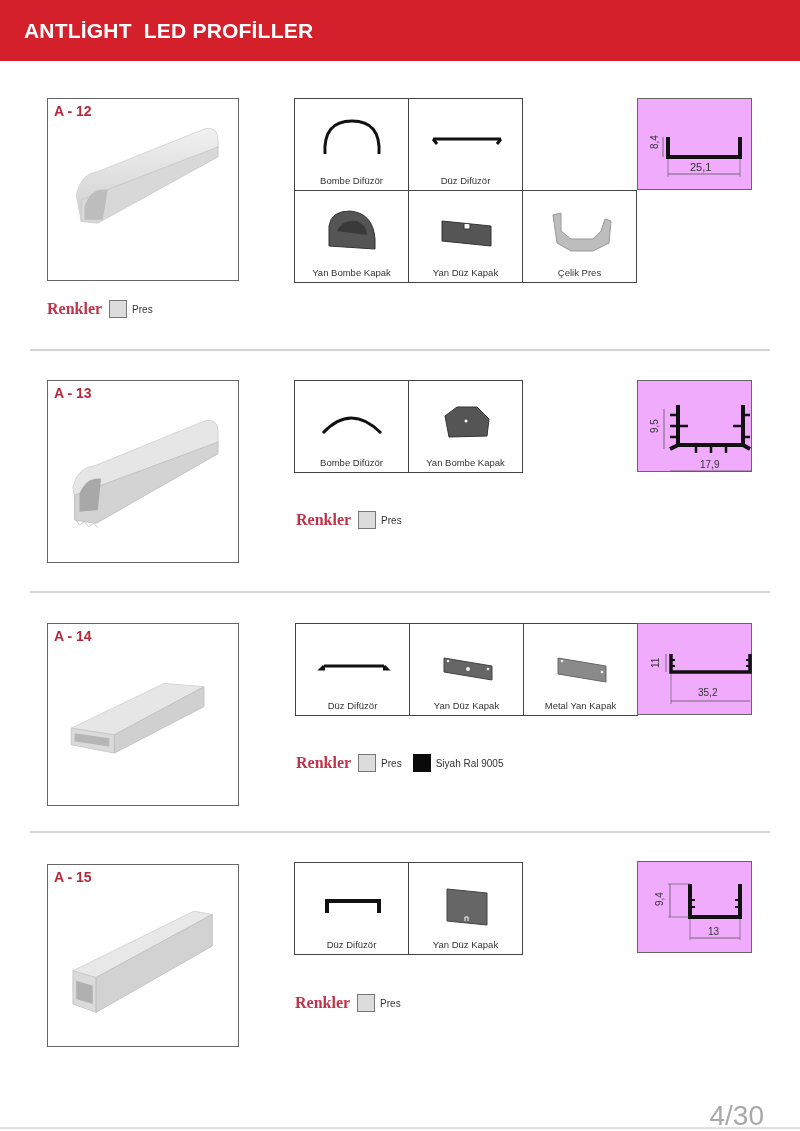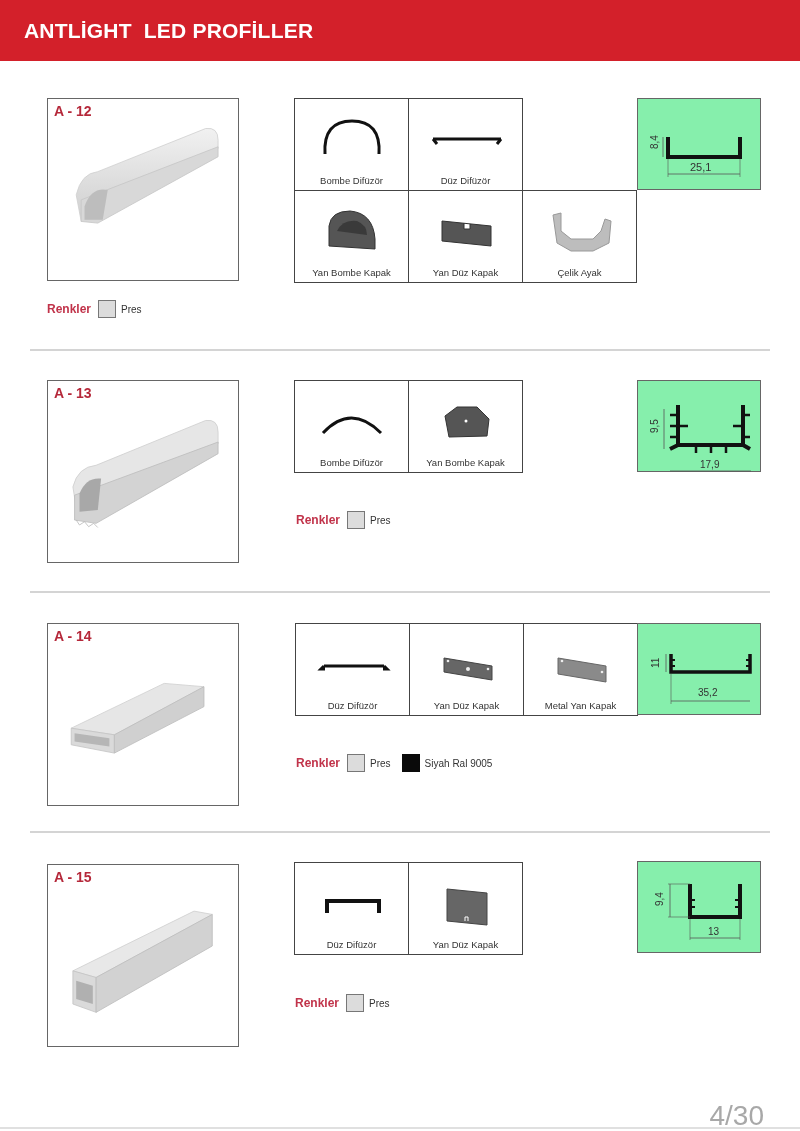--- a/index.html
+++ b/index.html
@@ -26,36 +26,36 @@
   }
   .product-code {
     position: absolute; left: 6px; top: 4px; color: #b5283a; font-weight: bold; font-size: 14px;
   }
   .product-img { position: absolute; left: 0; top: 0; width: 100%; height: 100%; }
 
   .colors-row {
     position: absolute; display: flex; align-items: center; gap: 5px;
     font-size: 10px;
   }
-  .colors-label { color: #c1334a; font-weight: bold; font-size: 12px; margin-right: 2px; }
+  .colors-label { color: #c1334a; font-weight: bold; font-size: 16px; margin-right: 2px; font-family: Liberation Serif, serif; }
   .swatch { width: 18px; height: 18px; border: 1px solid #777; display: inline-block; }
   .swatch-name { color: #333; font-size: 10px; margin-right: 6px; }
 
   .acc-grid { position: absolute; }
   .acc-cell {
     position: absolute; width: 115px; height: 93px; border: 1px solid #444; background: #fff;
   }
   .acc-cell .acc-label {
     position: absolute; left: 0; right: 0; bottom: 4px; text-align: center;
     font-size: 9.5px; color: #333;
   }
   .acc-cell svg { position: absolute; left: 0; top: 0; }
 
   .dim-box {
-    position: absolute; width: 124px; height: 92px; border: 1px solid #666; background: #86efac;
+    position: absolute; width: 115px; height: 92px; border: 1px solid #666; background: #f0abfc;
   }
   .dim-box svg { position: absolute; left: 0; top: 0; }
 
   .page-number {
     position: absolute; right: 36px; top: 1100px; font-size: 28px; color: #a8a8a8;
   }
   .footer-line {
     position: absolute; left: 0; top: 1127px; width: 800px; height: 2px; background: #e0e0e0;
   }
 </style>
@@ -110,21 +110,21 @@
   <div class="acc-cell" style="left:114px; top:92px;">
     <svg width="115" height="93">
         <path d="M33 30 L82 35 L82 55 L33 50 Z M55 32 l0 6 l6 0 l0 -5" fill="#555" stroke="#333"></path>
       </svg>
     <div class="acc-label">Yan Düz Kapak</div>
   </div>
   <div class="acc-cell" style="left:228px; top:92px;">
     <svg width="115" height="93">
         <path d="M30 24 L38 22 L38 40 L48 48 L70 48 L78 40 L82 28 L88 30 L86 52 L70 60 L48 60 L34 52 Z" fill="#bdbdbd" stroke="#999"></path>
       </svg>
-    <div class="acc-label">Çelik Ayak</div>
+    <div class="acc-label">Çelik Pres</div>
   </div>
 </div>
 
 <div class="dim-box" style="left:637px; top:98px;">
   <svg width="115" height="92">
     <path d="M30 38 L30 58 L102 58 L102 38" fill="none" stroke="#111" stroke-width="4"></path>
     <line x1="25" y1="38" x2="25" y2="58" stroke="#555" stroke-width="0.8"></line>
     <line x1="30" y1="60" x2="30" y2="78" stroke="#555" stroke-width="0.6"></line>
     <line x1="102" y1="60" x2="102" y2="78" stroke="#555" stroke-width="0.6"></line>
     <line x1="30" y1="75" x2="102" y2="75" stroke="#555" stroke-width="0.8"></line>

